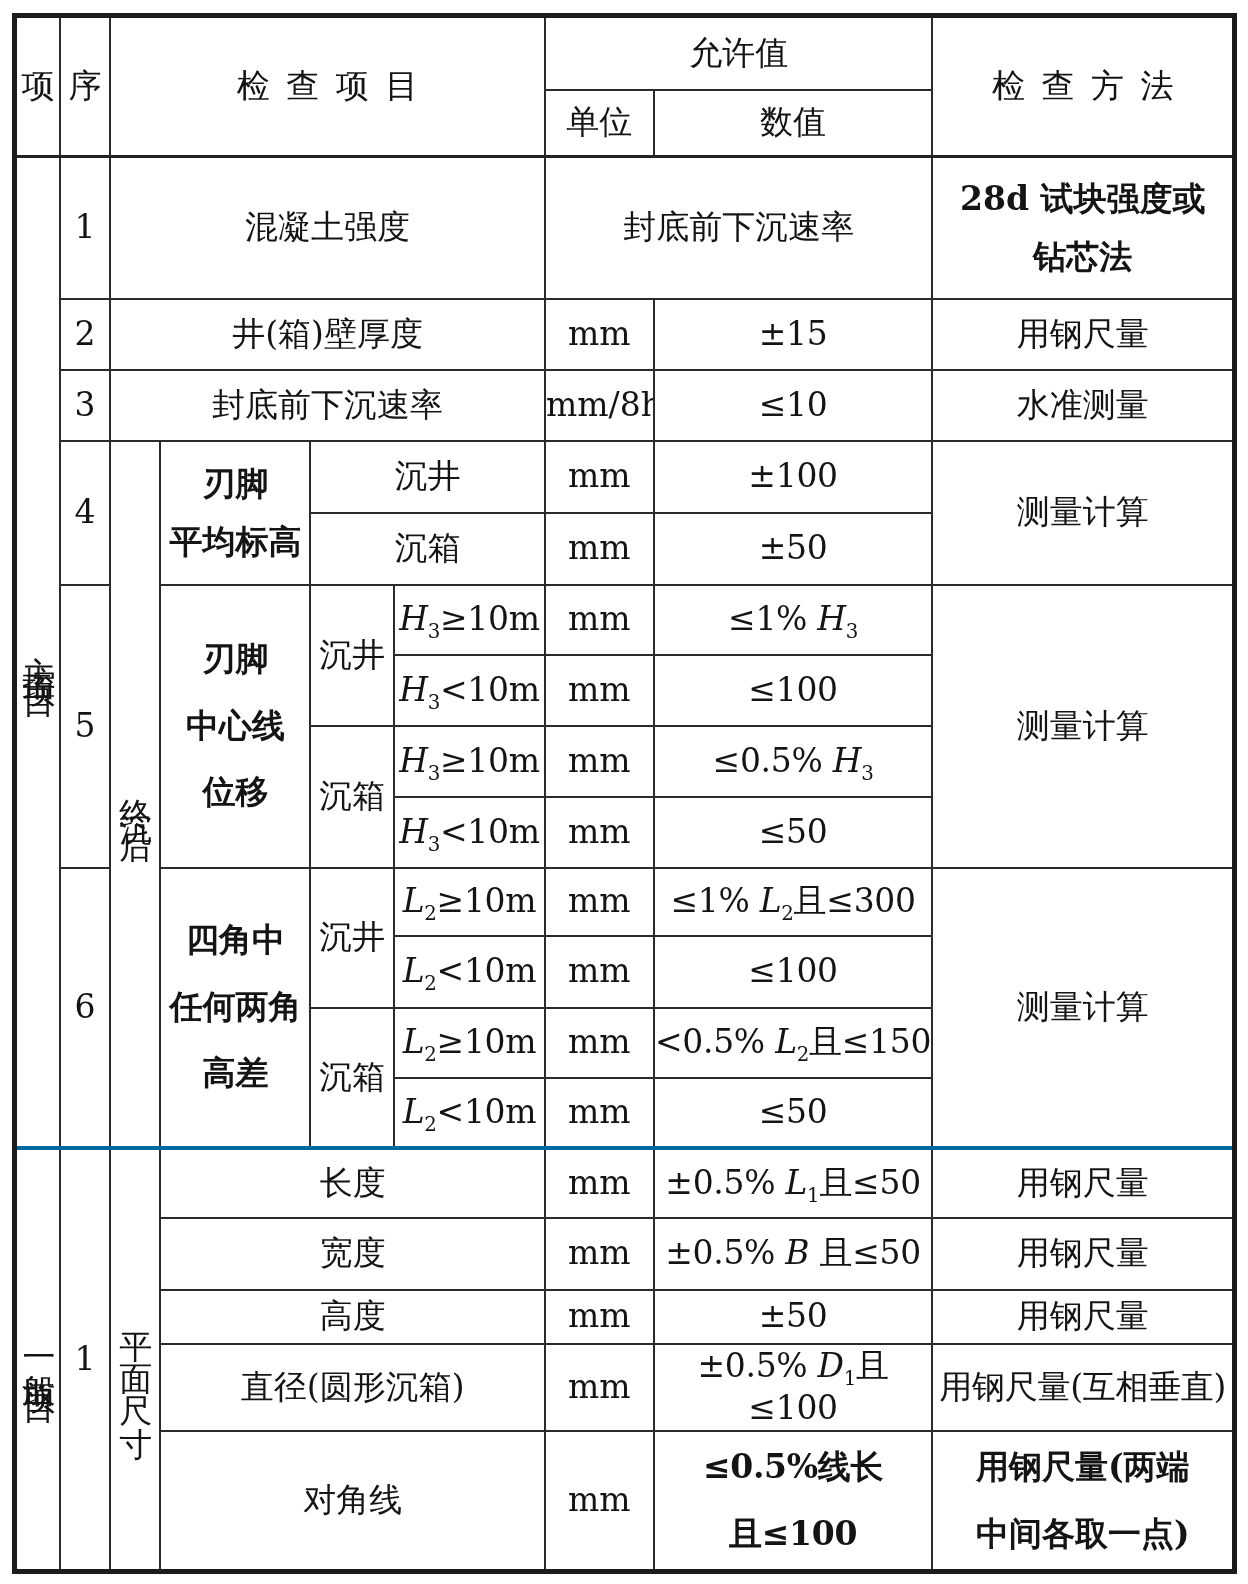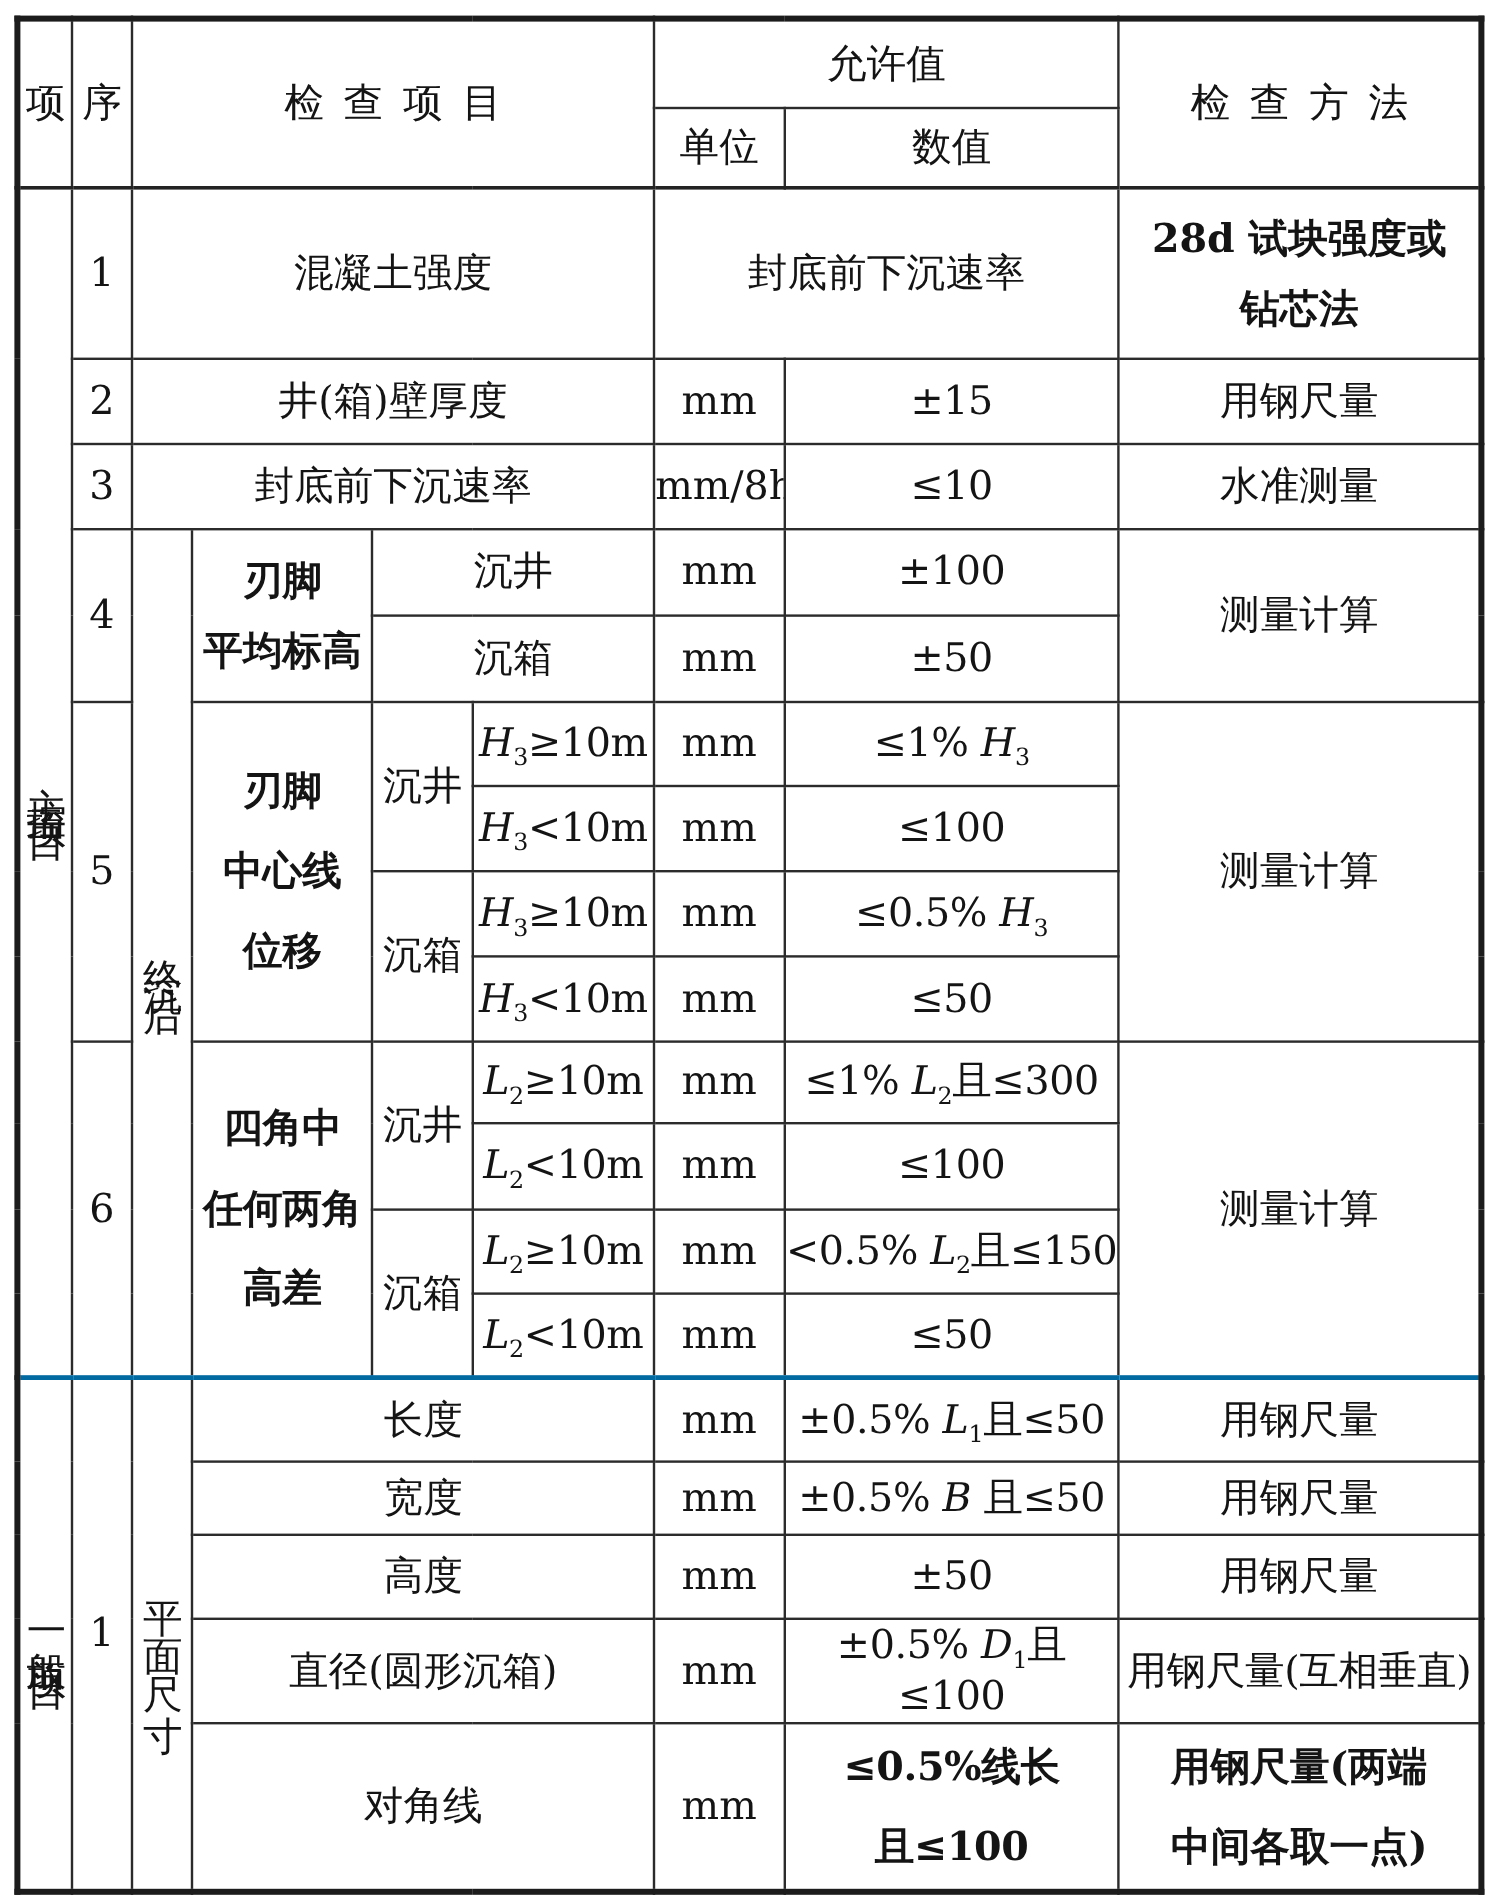--- a/index.html
+++ b/index.html
@@ -158,27 +158,27 @@
 
   <tr class="sec" style="height:70px">
     <td rowspan="5"><span class="vt vt3">一般项目</span></td>
     <td rowspan="5">1</td>
     <td rowspan="5"><span class="vt vt95">平面尺寸</span></td>
     <td colspan="3">长度</td>
     <td>mm</td>
     <td class="num">±0.5% <i>L</i><sub>1</sub>且≤50</td>
     <td>用钢尺量</td>
   </tr>
-  <tr style="height:61px">
+  <tr style="height:72px">
     <td colspan="3">宽度</td>
     <td>mm</td>
     <td class="num">±0.5% <i>B</i> 且≤50</td>
     <td>用钢尺量</td>
   </tr>
-  <tr style="height:70px">
+  <tr style="height:54px">
     <td colspan="3">高度</td>
     <td>mm</td>
     <td class="num">±50</td>
     <td>用钢尺量</td>
   </tr>
   <tr style="height:72px">
     <td colspan="3">直径(圆形沉箱)</td>
     <td>mm</td>
     <td class="num">±0.5% <i>D</i><sub>1</sub>且≤100</td>
     <td class="num">用钢尺量(互相垂直)</td>

